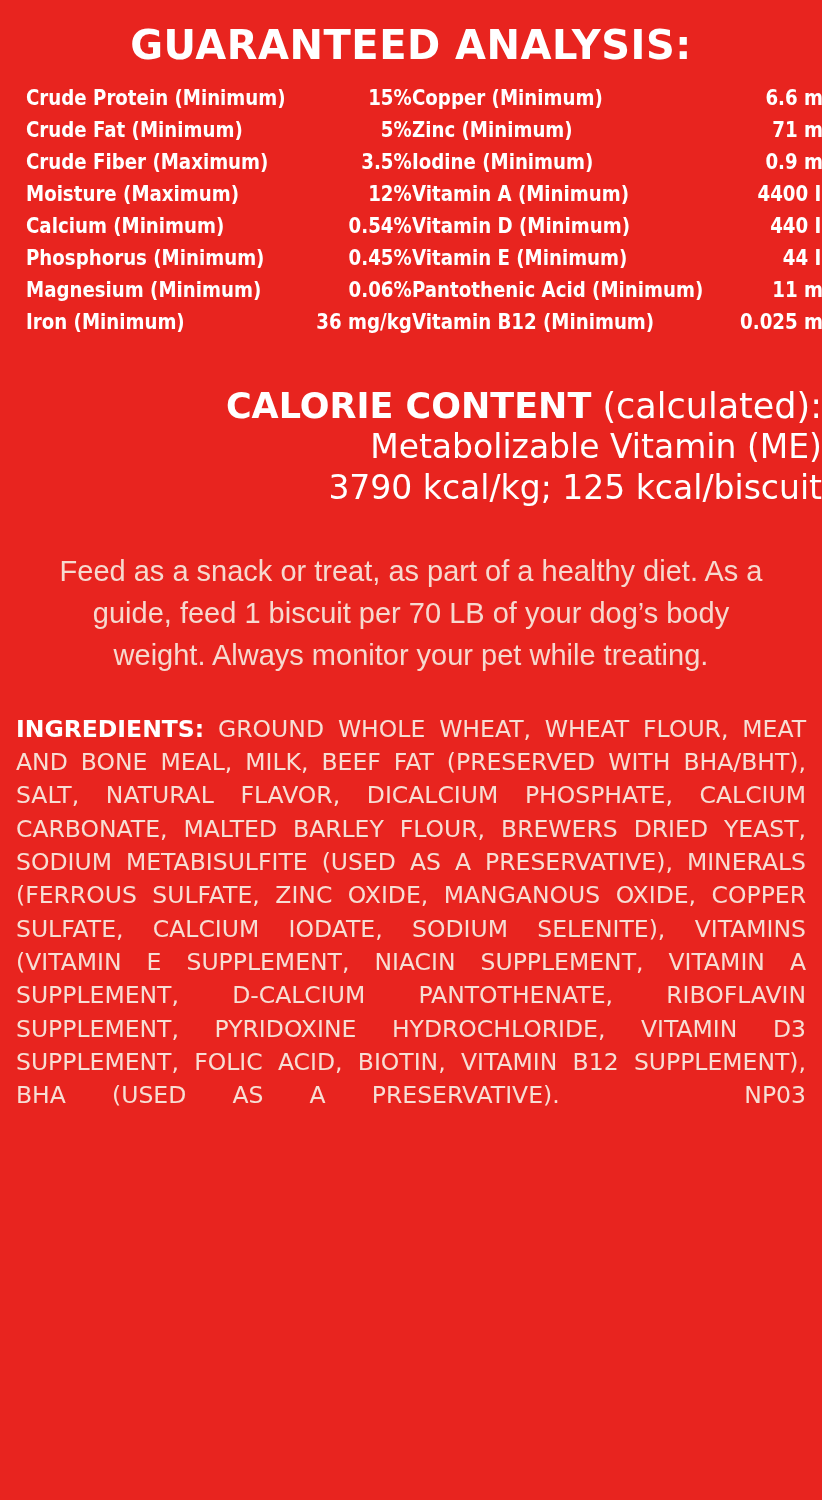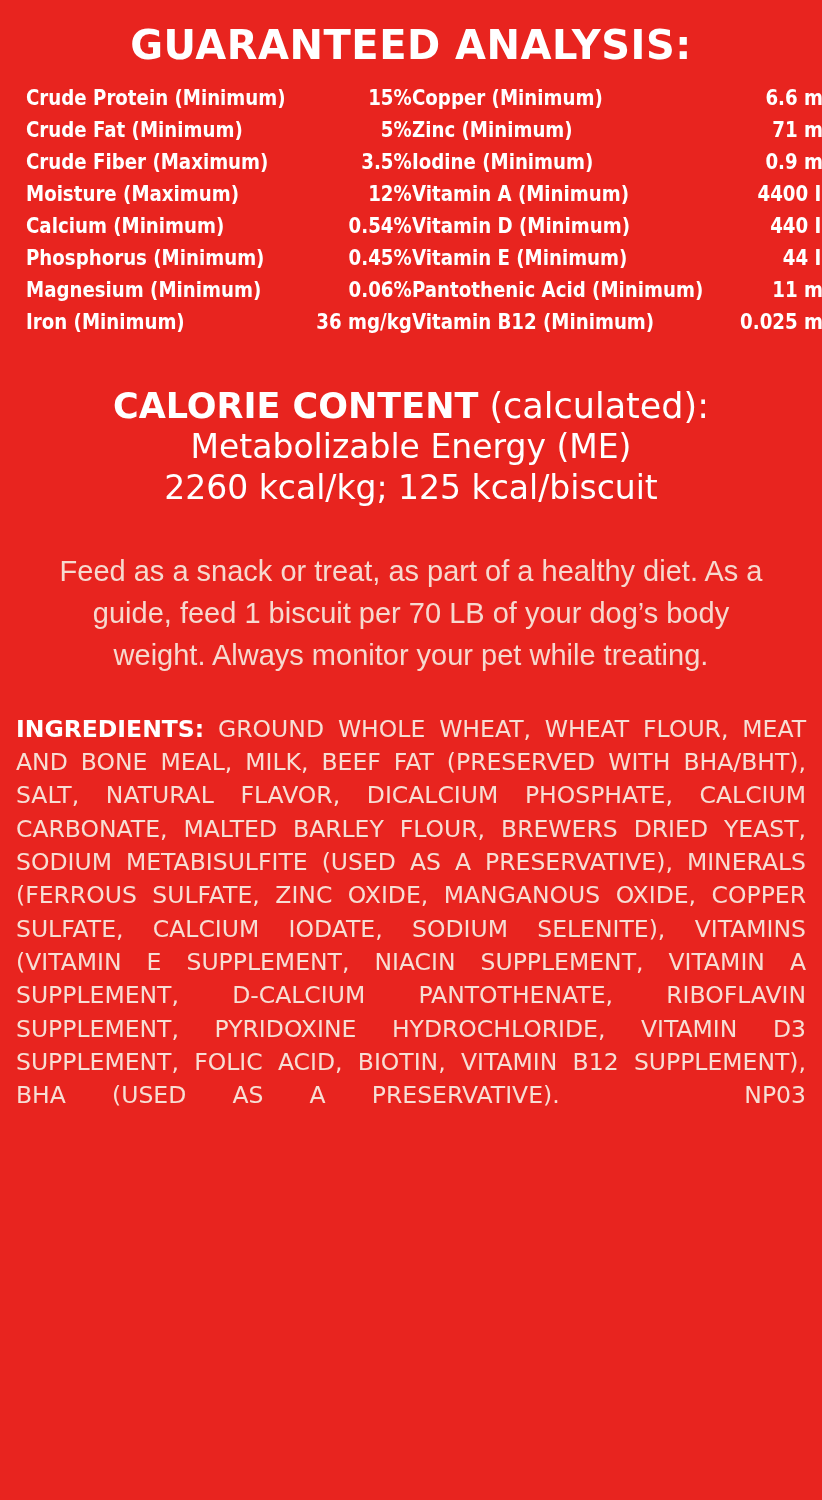--- a/index.html
+++ b/index.html
@@ -70,21 +70,21 @@
     transform-origin: left center;
   }
   .ga-val2 {
     text-align: right;
     transform: scaleX(0.92);
     transform-origin: right center;
   }
 
   
   .calorie-block {
-    text-align: center;
+    text-align: right;
     margin-top: 48px;
   }
   .calorie-heading {
     font-family: "DejaVu Sans", sans-serif;
     font-size: 35px;
     color: #ffffff;
     line-height: 1.15;
   }
   .calorie-heading b {
     font-weight: bold;
@@ -200,22 +200,22 @@
           <td class="ga-val2">0.025 mg/kg</td>
         </tr>
       </tbody>
     </table>
   </div>
 
   <div class="calorie-block">
     <div class="calorie-heading">
       <b>CALORIE CONTENT</b><span class="light"> (calculated):</span>
     </div>
-    <div class="calorie-line">Metabolizable Energy (ME)</div>
-    <div class="calorie-line">2260 kcal/kg; 125 kcal/biscuit</div>
+    <div class="calorie-line">Metabolizable Vitamin (ME)</div>
+    <div class="calorie-line">3790 kcal/kg; 125 kcal/biscuit</div>
   </div>
 
   <div class="feeding-block">
     <div class="feeding-text">Feed as a snack or treat, as part of a healthy diet. As a guide, feed 1 biscuit per 70 LB of your dog’s body weight. Always monitor your pet while treating.</div>
   </div>
 
   <div class="ingredients-block">
     <span class="lead">INGREDIENTS:</span><span> GROUND WHOLE WHEAT, WHEAT FLOUR, MEAT AND BONE MEAL, MILK, BEEF FAT (PRESERVED WITH BHA/BHT), SALT, NATURAL FLAVOR, DICALCIUM PHOSPHATE, CALCIUM CARBONATE, MALTED BARLEY FLOUR, BREWERS DRIED YEAST, SODIUM METABISULFITE (USED AS A PRESERVATIVE), MINERALS (FERROUS SULFATE, ZINC OXIDE, MANGANOUS OXIDE, COPPER SULFATE, CALCIUM IODATE, SODIUM SELENITE), VITAMINS (VITAMIN E SUPPLEMENT, NIACIN SUPPLEMENT, VITAMIN A SUPPLEMENT, D-CALCIUM PANTOTHENATE, RIBOFLAVIN SUPPLEMENT, PYRIDOXINE HYDROCHLORIDE, VITAMIN D3 SUPPLEMENT, FOLIC ACID, BIOTIN, VITAMIN B12 SUPPLEMENT), BHA (USED AS A PRESERVATIVE).</span><span class="code">&nbsp;&nbsp;&nbsp;&nbsp;<span>NP03</span></span>
   </div>
 

